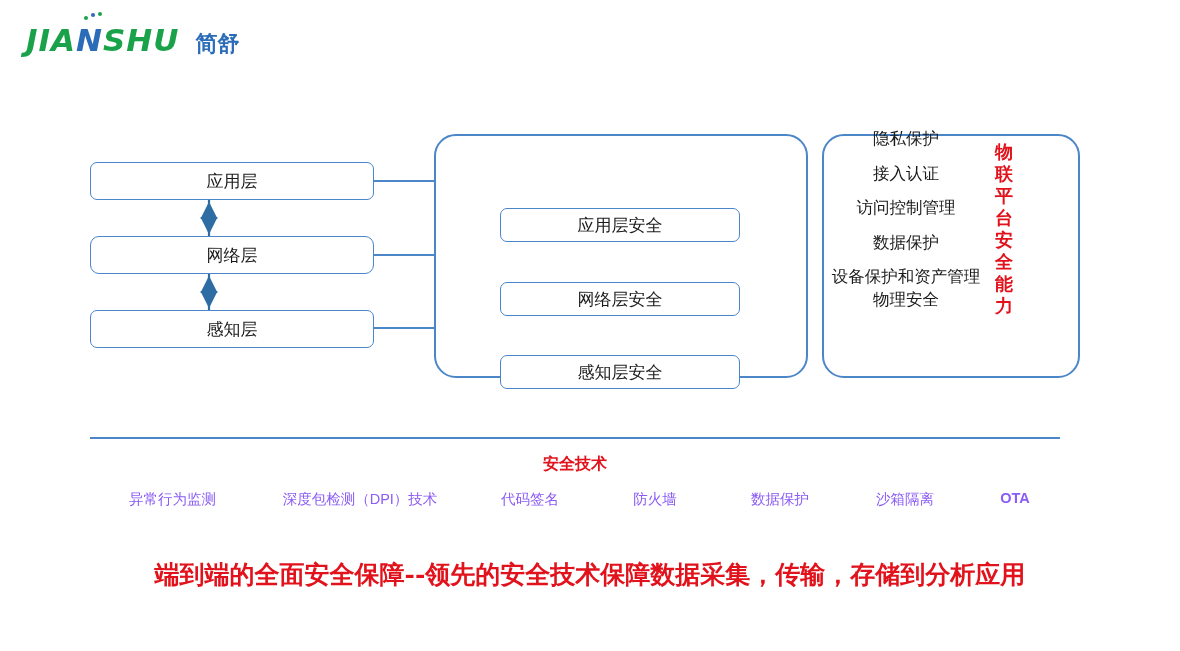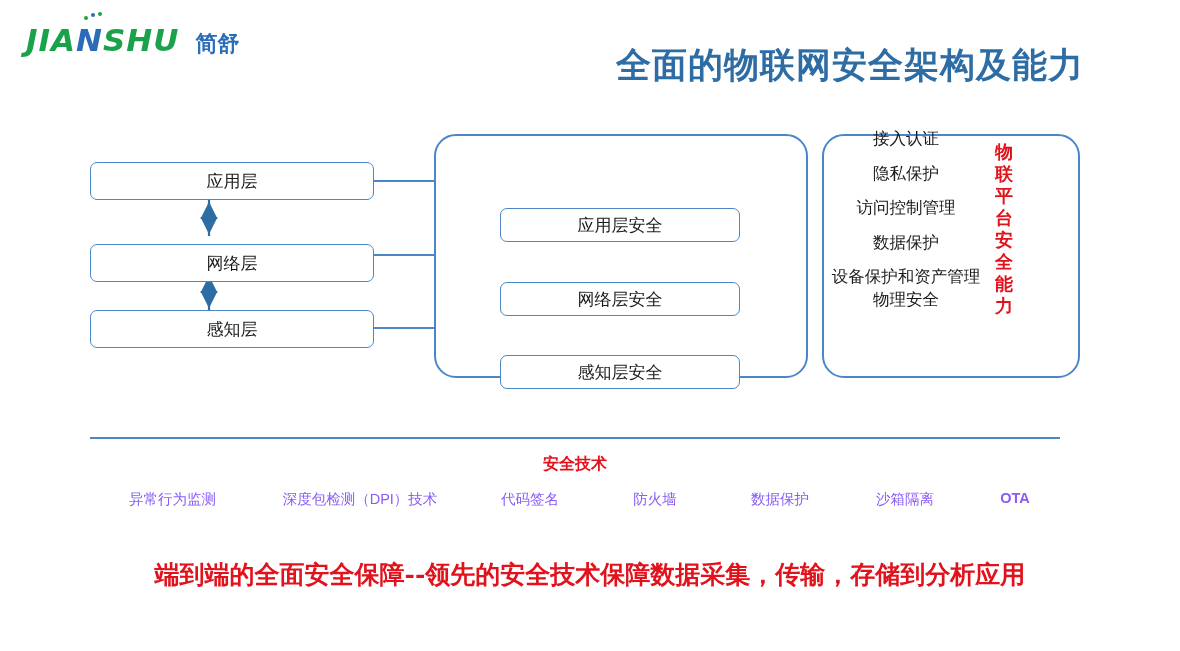--- a/index.html
+++ b/index.html
@@ -86,21 +86,21 @@
     align-items: center;
     justify-content: center;
     font-size: 17px;
     color: #1a1a1a;
     box-sizing: border-box;
   }
 
   
   .layer-box { left: 90px; width: 284px; height: 38px; }
   #layer-app  { top: 162px; }
-  #layer-net  { top: 244px; }
+  #layer-net  { top: 236px; border-radius: 9px; }
   #layer-perc { top: 310px; }
 
   
   .mid-container {
     position: absolute;
     left: 434px;
     top: 134px;
     width: 374px;
     height: 244px;
     border: 2px solid #4a86c8;
@@ -231,21 +231,20 @@
   <div class="logo">
     <span class="logo-latin"><span>JIA</span><span class="blue">N</span><span>SHU</span></span>
     <span class="logo-cn">简舒</span>
   </div>
   <div class="logo-dots">
     <span></span>
       <span></span>
       <span></span>
   </div>
 
-  <div class="slide-title">全面的物联网安全架构及能力</div>
 
   <svg class="connectors">
     <defs>
       <marker id="ah" markerWidth="9" markerHeight="9" refX="7" refY="4" orient="auto">
         <path d="M0,0 L8,4 L0,8 Z" fill="#4a86c8"></path>
       </marker>
       <marker id="ahu" markerWidth="9" markerHeight="9" refX="7" refY="4" orient="auto">
         <path d="M0,0 L8,4 L0,8 Z" fill="#2e6da4"></path>
       </marker>
     </defs>
@@ -276,22 +275,22 @@
   </div>
   <div class="box mid-box" id="sec-net">
     <span>网络层安全</span>
   </div>
   <div class="box mid-box" id="sec-perc">
     <span>感知层安全</span>
   </div>
 
   <div class="right-container"></div>
   <div class="cap-list">
+    <div>隐私保护</div>
     <div>接入认证</div>
-    <div>隐私保护</div>
     <div>访问控制管理</div>
     <div>数据保护</div>
     <div class="two-line">设备保护和资产管理</div>
     <div>物理安全</div>
   </div>
   <div class="vertical-label">
     <span>物</span>
       <span>联</span>
       <span>平</span>
       <span>台</span>

